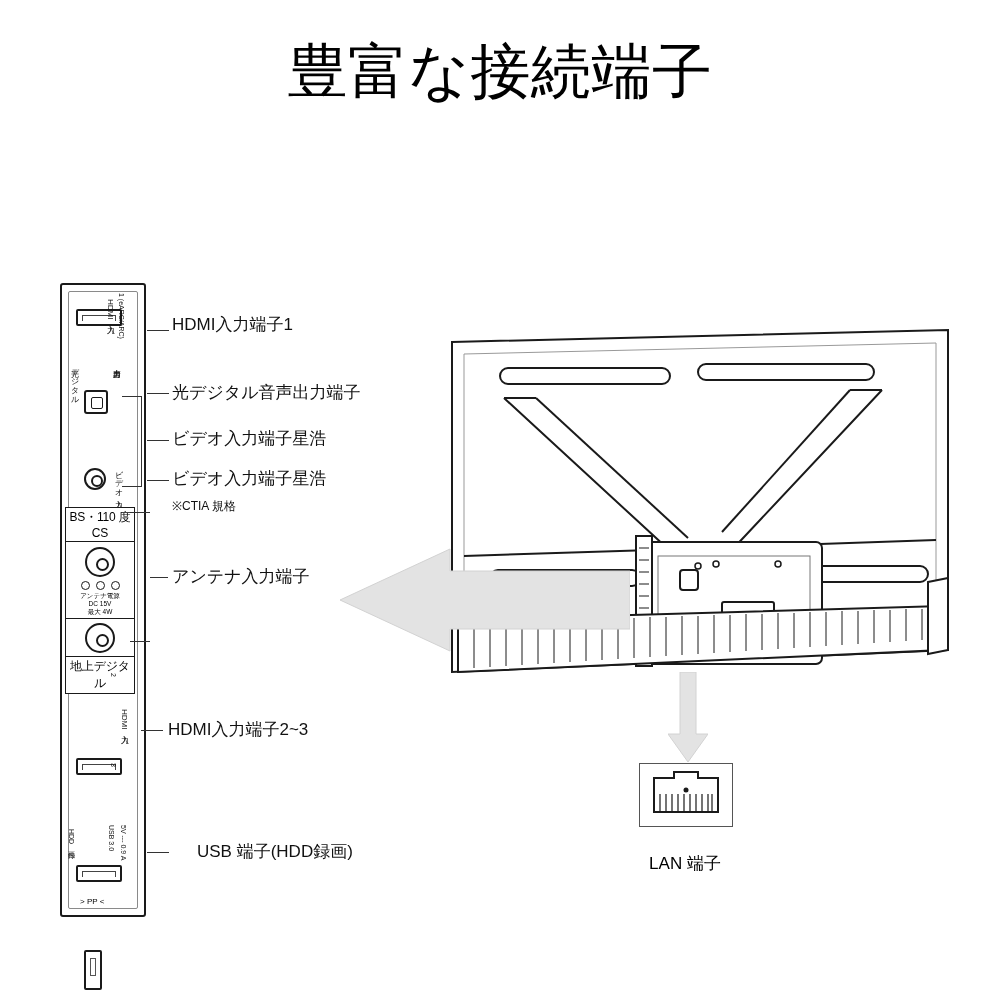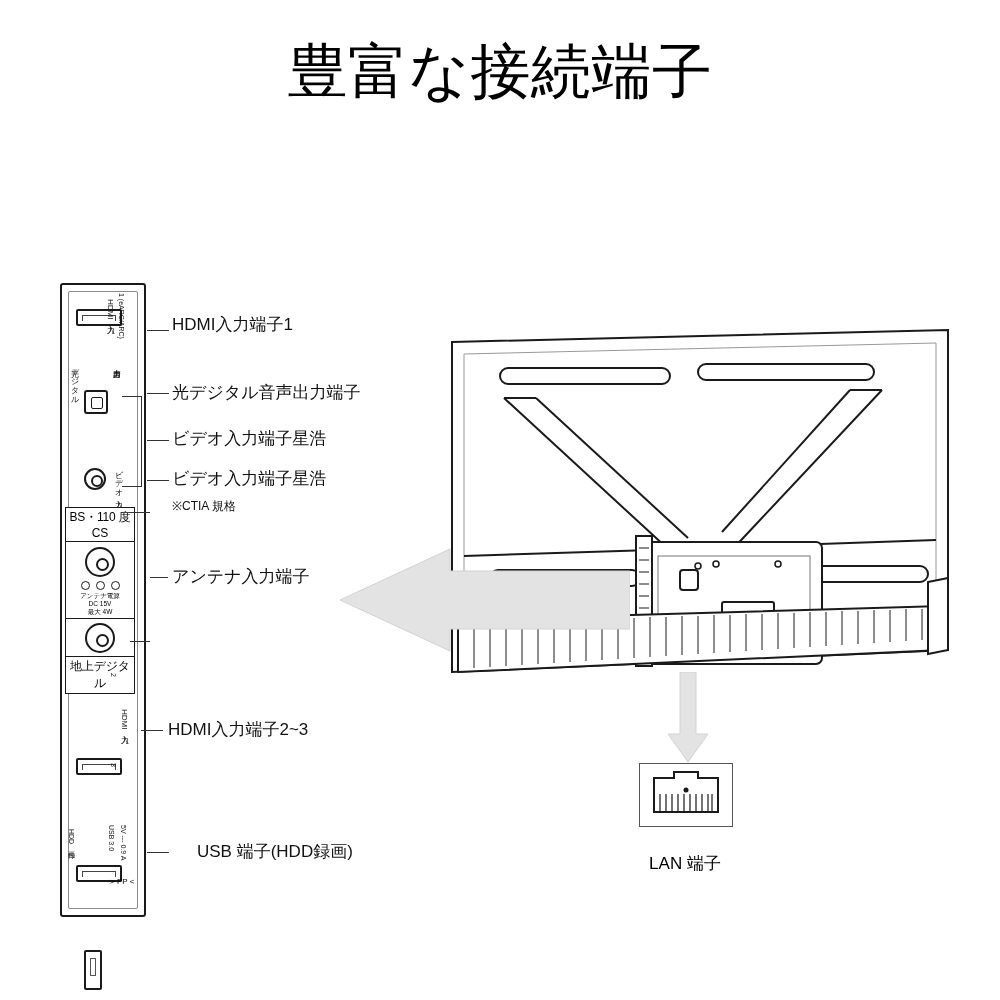--- a/index.html
+++ b/index.html
@@ -332,21 +332,21 @@
   <div class="vlabel small" style="left:48px; top:388px;">2</div>
 
   <div class="conn hdmi" style="left:14px; top:478px;"></div>
   <div class="vlabel small" style="left:48px; top:478px;">3</div>
   <div class="vlabel" style="left:58px; top:424px;">HDMI入力</div>
 
   <div class="conn usb" style="left:22px; top:546px;"></div>
   <div class="vlabel small" style="left:46px; top:540px;">USB 3.0</div>
   <div class="vlabel small" style="left:58px; top:540px;">5V --- 0.9 A</div>
   <div class="vlabel small" style="left:6px; top:544px;">HDD 録画</div>
-  <div style="position:absolute; left:18px; top:592px; font-size:8px;margin-left:30px;">&gt; PP &lt;</div>
+  <div style="position:absolute; left:18px; top:612px; font-size:8px;">&gt; PP &lt;</div>
 </div>
 
 <div class="leader" style="left:147px; top:330px; width:22px;"></div>
 <div class="leader" style="left:147px; top:393px; width:22px;"></div>
 <div class="leader" style="left:147px; top:440px; width:22px;"></div>
 <div class="leader" style="left:147px; top:480px; width:22px;"></div>
 
 <div class="bracket" style="left:130px; top:512px; width:20px; height:130px; border-left:none; border-top:1.5px solid #333; border-bottom:1.5px solid #333;"></div>
 <div class="leader" style="left:150px; top:577px; width:18px;"></div>
 

